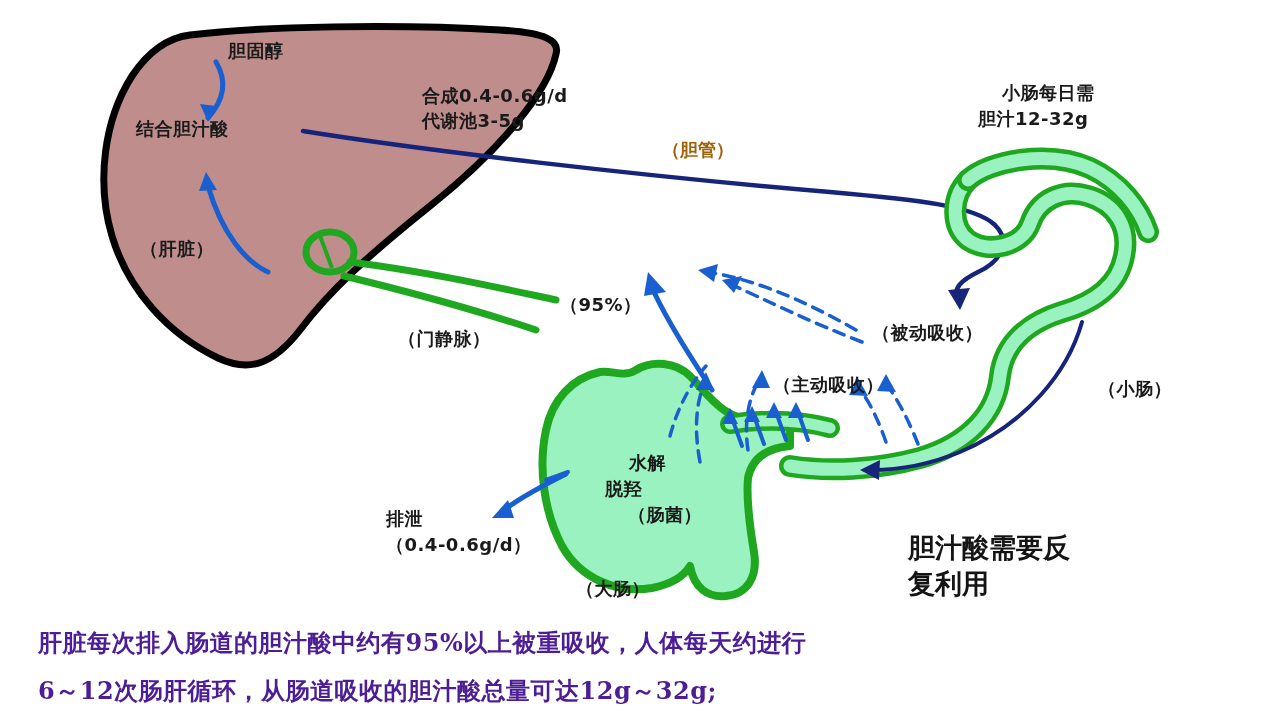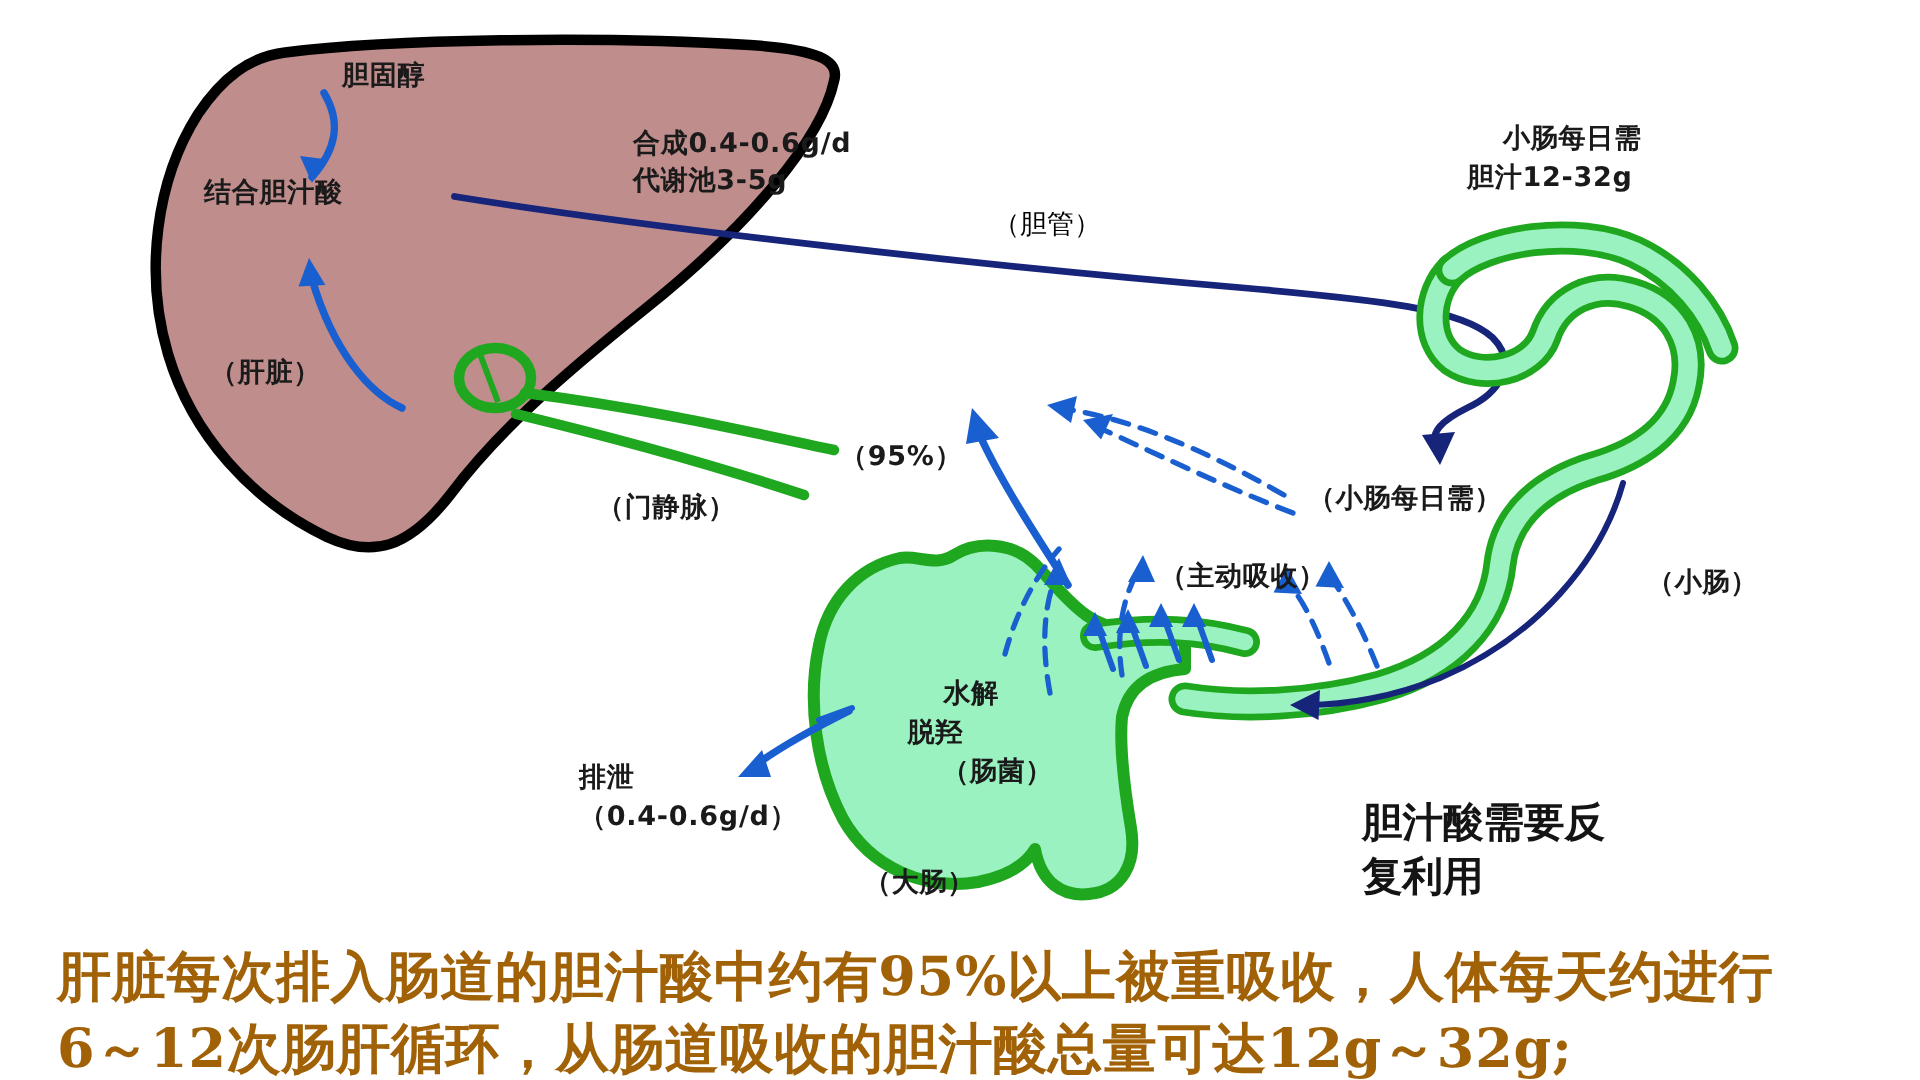--- a/index.html
+++ b/index.html
@@ -16,30 +16,30 @@
 
   .lbl{
     position:absolute;
     color:#1a1a1a;
     font-family:"DejaVu Sans","Liberation Sans",sans-serif;
     font-weight:700;
     white-space:pre;
     line-height:1.22;
     letter-spacing:0.5px;
   }
-  .lbl.navy{color:#000000;font-weight:400;letter-spacing:0;}
+  .lbl.navy{color:#a16207;font-weight:700;letter-spacing:0;}
   .lbl.md{font-size:18px;}
 
   .caption{
     position:absolute;
     left:38px;top:624px;width:1215px;
     font-family:"DejaVu Serif","Liberation Serif",serif;
-    font-size:36px;
+    font-size:24px;
     font-weight:600;
-    color:#a16207;
+    color:#4c1d95;
     line-height:1.55;
     letter-spacing:0.5px;
     white-space:pre-line;
   }
   .note{
     position:absolute;
     font-family:"DejaVu Serif","Liberation Serif",serif;
     font-weight:700;
     color:#141414;
   }
@@ -205,21 +205,21 @@
 
   <div class="lbl md navy" style="left:662px;top:139px;">（胆管）</div>
 
   <div class="lbl md" style="left:978px;top:82px;margin-left:24px;">小肠每日需</div>
   <div class="lbl md" style="left:978px;top:108px;">胆汁12-32g</div>
 
   <div class="lbl md" style="left:560px;top:294px;">（95%）</div>
 
   <div class="lbl md" style="left:398px;top:328px;">（门静脉）</div>
 
-  <div class="lbl md" style="left:872px;top:322px;">（小肠每日需）</div>
+  <div class="lbl md" style="left:872px;top:322px;">（被动吸收）</div>
 
   <div class="lbl md" style="left:742px;top:374px;margin-left:31px;">（主动吸收）</div>
 
   <div class="lbl md" style="left:1098px;top:378px;text-align:right;">（小肠）</div>
 
   <div class="lbl md" style="left:629px;top:452px;">水解</div>
   <div class="lbl md" style="left:605px;top:478px;text-align:right;">脱羟</div>
   <div class="lbl md" style="left:628px;top:504px;">（肠菌）</div>
 
   <div class="lbl md" style="left:386px;top:508px;">排泄</div>

